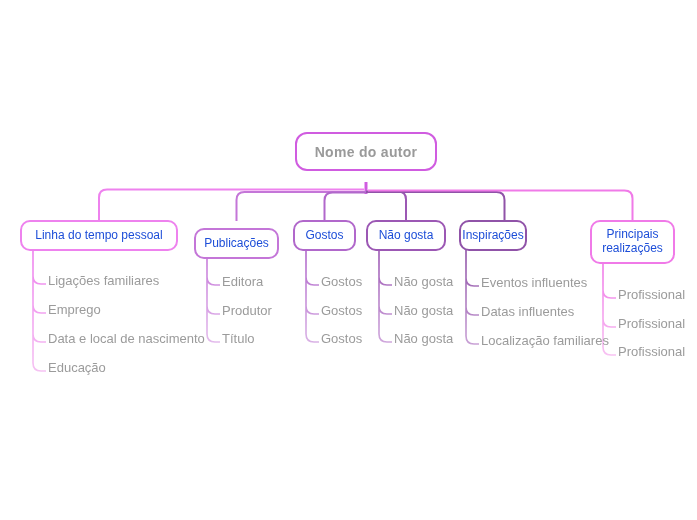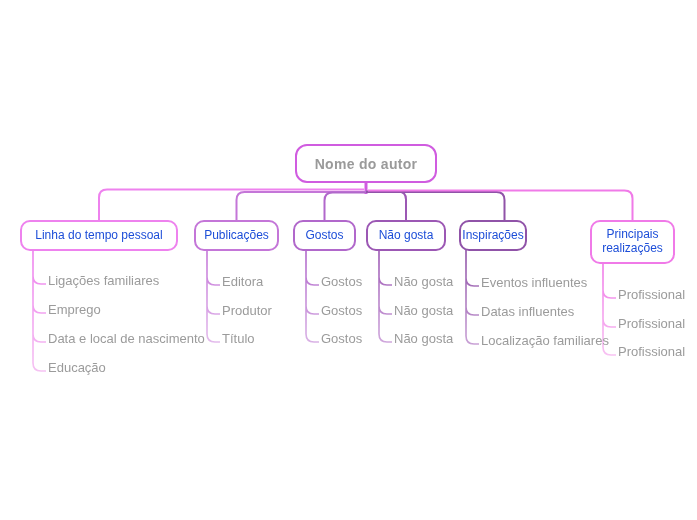--- a/index.html
+++ b/index.html
@@ -72,24 +72,24 @@
     <path d="M368,190.5 L624.5,190.5 Q632.5,190.5 632.5,198.5 L632.5,221" fill="none" stroke-width="2" stroke="#f07ae8"></path>
 
     <path d="M33,250 L33,363 Q33,371 41,371 L46,371 M33,276 Q33,284 41,284 L46,284 M33,305 Q33,313 41,313 L46,313 M33,334 Q33,342 41,342 L46,342" fill="none" stroke="url(#g0)" stroke-width="1.6"></path>
     <path d="M207,250 L207,334 Q207,342 215,342 L220,342 M207,277 Q207,285 215,285 L220,285 M207,306 Q207,314 215,314 L220,314" fill="none" stroke="url(#g1)" stroke-width="1.6"></path>
     <path d="M306,250 L306,334 Q306,342 314,342 L319,342 M306,277 Q306,285 314,285 L319,285 M306,306 Q306,314 314,314 L319,314" fill="none" stroke="url(#g2)" stroke-width="1.6"></path>
     <path d="M379,250 L379,334 Q379,342 387,342 L392,342 M379,277 Q379,285 387,285 L392,285 M379,306 Q379,314 387,314 L392,314" fill="none" stroke="url(#g3)" stroke-width="1.6"></path>
     <path d="M466,250 L466,336 Q466,344 474,344 L479,344 M466,278 Q466,286 474,286 L479,286 M466,307 Q466,315 474,315 L479,315" fill="none" stroke="url(#g4)" stroke-width="1.6"></path>
     <path d="M603,263 L603,347 Q603,355 611,355 L616,355 M603,290 Q603,298 611,298 L616,298 M603,319 Q603,327 611,327 L616,327" fill="none" stroke="url(#g5)" stroke-width="1.6"></path>
   </svg>
 
-  <div class="node root-node" style="left:295px; top:144px; width:142px; height:39px;">Nome do autor</div>
+  <div class="node root-node" style="left:295px; top:132px; width:142px; height:39px;">Nome do autor</div>
 
   <div class="node topic b0" style="left:20px;  top:220px; width:158px; height:31px;">Linha do tempo pessoal</div>
-  <div class="node topic b1" style="left:194px; top:220px; width:85px;  height:31px;">Publicações</div>
+  <div class="node topic b1" style="left:194px; top:228px; width:85px;  height:31px;">Publicações</div>
   <div class="node topic b2" style="left:293px; top:220px; width:63px;  height:31px;">Gostos</div>
   <div class="node topic b3" style="left:366px; top:220px; width:80px;  height:31px;">Não gosta</div>
   <div class="node topic b4" style="left:459px; top:220px; width:68px;  height:31px;">Inspirações</div>
   <div class="node topic b5" style="left:590px; top:220px; width:85px;  height:44px; padding:2px 15px;">Principais realizações</div>
 
   <div class="child" style="left:48px; top:274px;">Ligações familiares</div>
   <div class="child" style="left:48px; top:303px;">Emprego</div>
   <div class="child" style="left:48px; top:332px;">Data e local de nascimento</div>
   <div class="child" style="left:48px; top:361px;">Educação</div>
 

